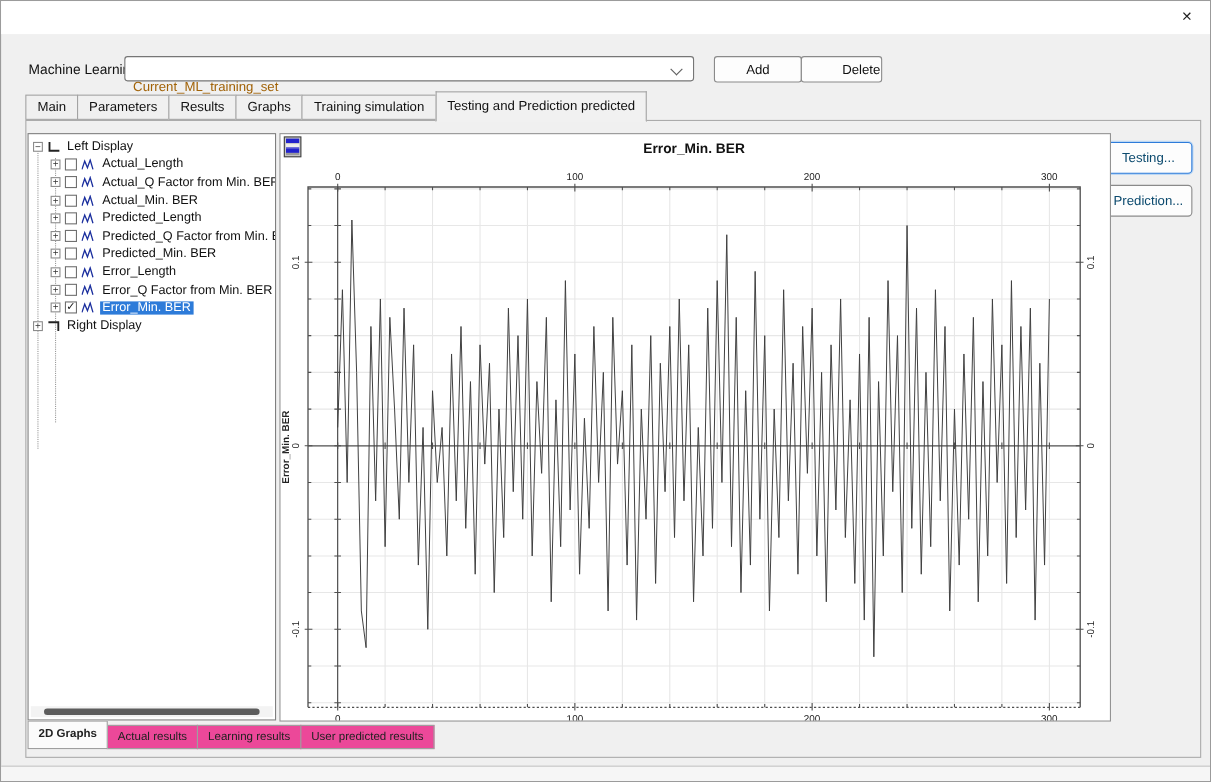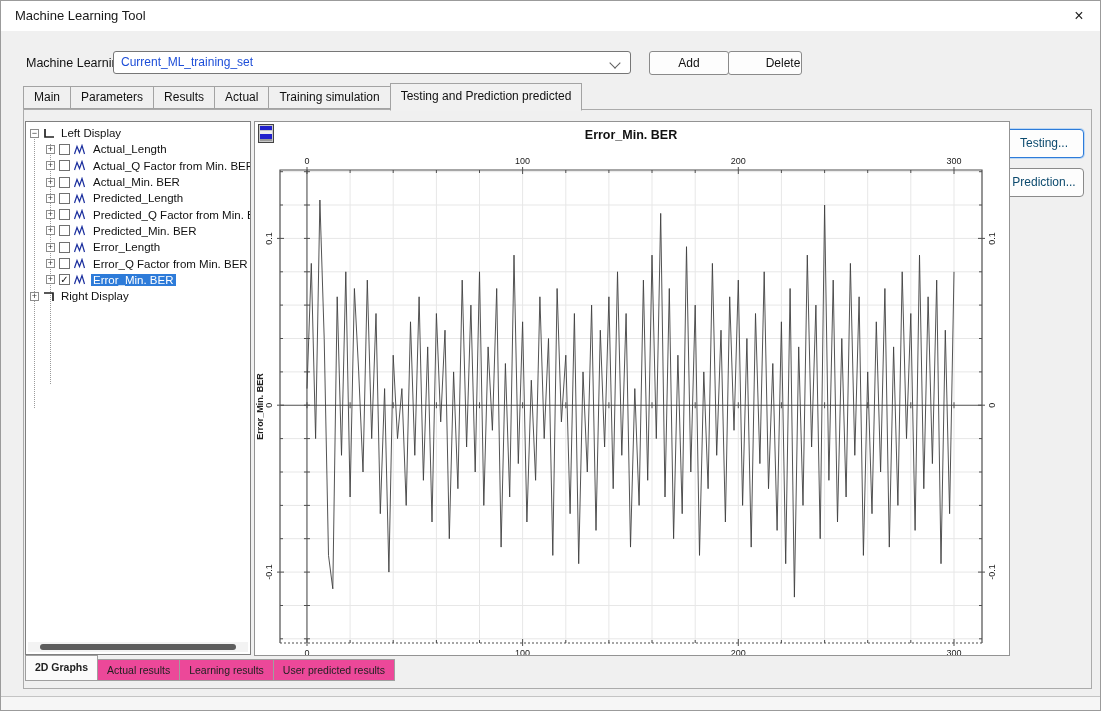--- a/index.html
+++ b/index.html
@@ -5,21 +5,21 @@
   html,body{margin:0;padding:0;background:#d8d8d8;}
   .window{position:relative;width:1101px;height:711px;background:#f0f0f0;border:1px solid #9b9b9b;
           box-sizing:border-box;font-family:"Liberation Sans",sans-serif;overflow:hidden;}
   .titlebar{position:absolute;left:0;top:0;right:0;height:30px;background:#ffffff;}
   .title{position:absolute;left:14px;top:0;line-height:30px;font-size:13px;color:#191919;}
   .close-btn{position:absolute;right:10px;top:4px;width:22px;height:22px;text-align:center;line-height:22px;
              font-size:16px;color:#222;cursor:pointer;}
   .ml-label{position:absolute;left:25px;top:55px;font-size:12.5px;color:#111;}
   .combo{position:absolute;left:112px;top:50px;width:518px;height:23px;background:#fff;border:1px solid #767676;
          border-radius:3px;box-sizing:border-box;}
-  .combo-value{position:absolute;left:7px;top:3px;font-size:12px;color:#1d4ed8;}
+  .combo-value{position:absolute;left:7px;top:20px;font-size:12px;color:#a16207;}
   .combo-chevron{position:absolute;right:11px;top:7px;width:7px;height:7px;border-left:1.4px solid #5f5f5f;
                  border-bottom:1.4px solid #5f5f5f;transform:rotate(-45deg);}
   .btn{position:absolute;height:24px;background:#fdfdfd;border:1px solid #8a8a8a;border-radius:3px;
        font-size:12px;text-align:center;box-sizing:border-box;color:#111;cursor:pointer;}
   #btn-add{left:648px;top:50px;width:80px;line-height:22px;}
   #btn-delete{left:727px;top:50px;width:74px;line-height:22px;padding-left:36px;}
   .tabstrip{position:absolute;left:22px;top:83px;height:26px;display:flex;align-items:center;z-index:3;}
   .tab{height:21px;line-height:21px;padding:0 10px;font-size:12px;background:#f0f0f0;border:1px solid #a3a3a3;
        margin-right:-1px;color:#111;white-space:nowrap;cursor:pointer;}
   .tab.active{height:26px;line-height:25px;background:#f1f1f1;border-bottom:1px solid #f1f1f1;position:relative;z-index:4;}
@@ -58,37 +58,36 @@
   .btab{height:20px;line-height:20px;padding:0 9px;font-size:10.5px;background:#ec4899;border:1px solid #9f9f9f;
         margin-right:-1px;color:#222;white-space:nowrap;cursor:pointer;}
   .btab.active{height:24px;line-height:23px;background:#fbfbfb;font-weight:bold;position:relative;z-index:4;}
   .footer{position:absolute;left:0;right:0;bottom:0;height:13px;background:#f6f6f6;border-top:1px solid #c4c4c4;}
 </style>
 </head>
 <body>
 
 <div class="window">
   <div class="titlebar">
-    <div class="title">Machine Learning Tool</div>
     <div class="close-btn">×</div>
   </div>
 
   <div class="ml-label">Machine Learning Name:</div>
   <div class="combo">
     <div class="combo-value">Current_ML_training_set</div>
     <div class="combo-chevron"></div>
   </div>
   <div class="btn" id="btn-add">Add</div>
   <div class="btn" id="btn-delete">Delete</div>
 
   <div class="tabstrip" id="tabstrip">
       <div class="tab">Main</div>
       <div class="tab">Parameters</div>
       <div class="tab">Results</div>
-      <div class="tab">Actual</div>
+      <div class="tab">Graphs</div>
       <div class="tab">Training simulation</div>
       <div class="tab active">Testing and Prediction predicted</div>
     </div>
   <div class="tabpage"></div>
 
   <div class="tree-panel">
     <div class="tree-connector" id="conn-root" style="left: 8px; top: 14px; height: 272px;"></div>
     <div class="tree-connector" id="conn-children" style="left: 24px; top: 22px; height: 240px;"></div>
     <div class="tree-rows" id="tree-rows">
         <div class="tree-row lvl0">

